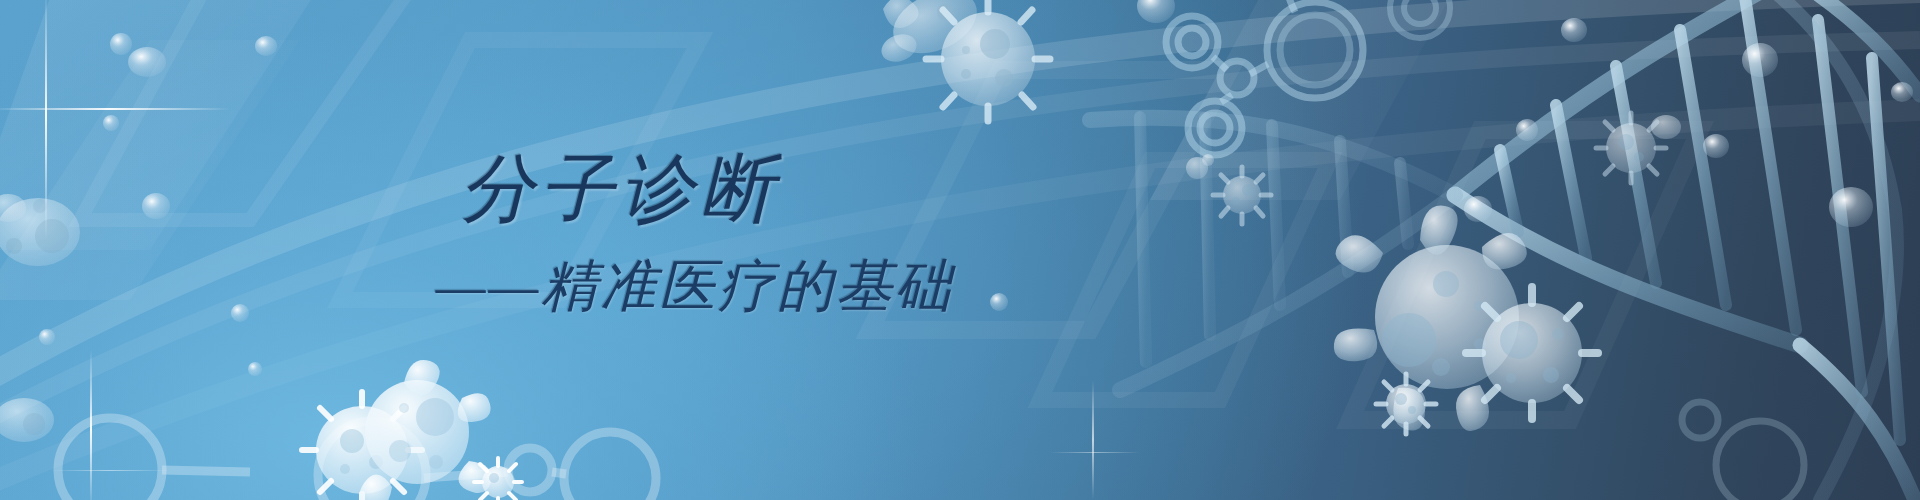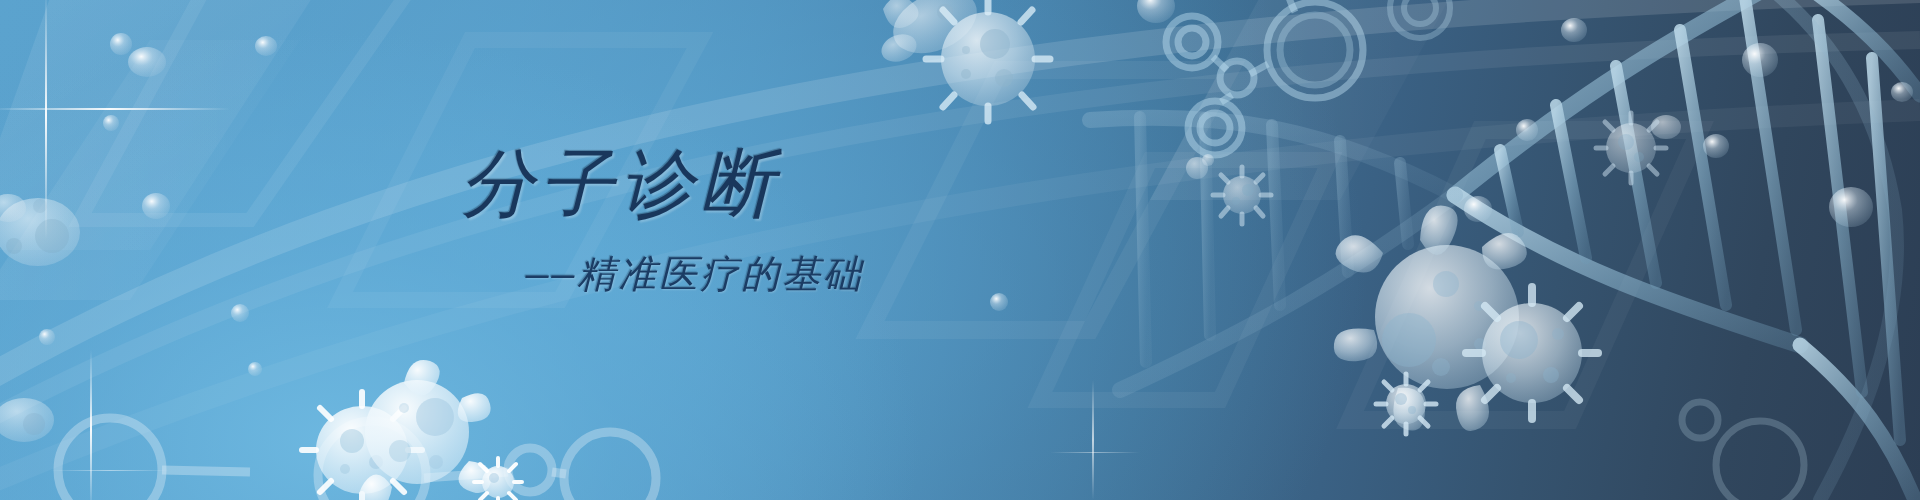--- a/index.html
+++ b/index.html
@@ -5,21 +5,21 @@
   html, body {
     margin: 0;
     padding: 0;
     background: #243449;
   }
   #banner {
     position: relative;
     width: 1920px;
     height: 500px;
     overflow: hidden;
-    font-family: Liberation Mono, monospace;
+    font-family: Liberation Serif, serif;
     background:
       radial-gradient(ellipse 900px 620px at 17% 88%, rgba(110,185,225,0.92) 0%, rgba(100,175,218,0.55) 32%, rgba(80,150,195,0.0) 66%),
       radial-gradient(ellipse 1100px 780px at 30% 55%, rgba(93,168,212,0.85) 0%, rgba(85,155,200,0.35) 45%, rgba(70,130,175,0.0) 72%),
       linear-gradient(100deg, #5ca4cf 0%, #5ba2cd 14%, #589dc8 26%, #5092bd 38%, #4782ab 50%, #3f7196 60%, #3a6184 70%, #35536f 80%, #30465d 90%, #2c3e54 100%);
   }
   #banner * { box-sizing: border-box; }
 
   .layer {
     position: absolute;
     inset: 0;
@@ -42,21 +42,21 @@
     line-height: 1.06;
     font-weight: 400;
     font-style: italic;
     letter-spacing: 6px;
     color: #19375c;
     text-shadow: 2px 2px 2px rgba(255,255,255,0.22), -1px -1px 1px rgba(10,30,55,0.35);
     margin: 0;
     padding-left: 40px;
   }
   .sub-title {
-    font-size: 38px;
+    font-size: 56px;
     line-height: 1.1;
     font-weight: 400;
     font-style: italic;
     letter-spacing: 3px;
     color: #1b3c64;
     text-shadow: 1px 1px 2px rgba(255,255,255,0.20), -1px -1px 1px rgba(10,30,55,0.30);
     margin: 28px 0 0 0;
     padding-left: 190px;
   }
 

